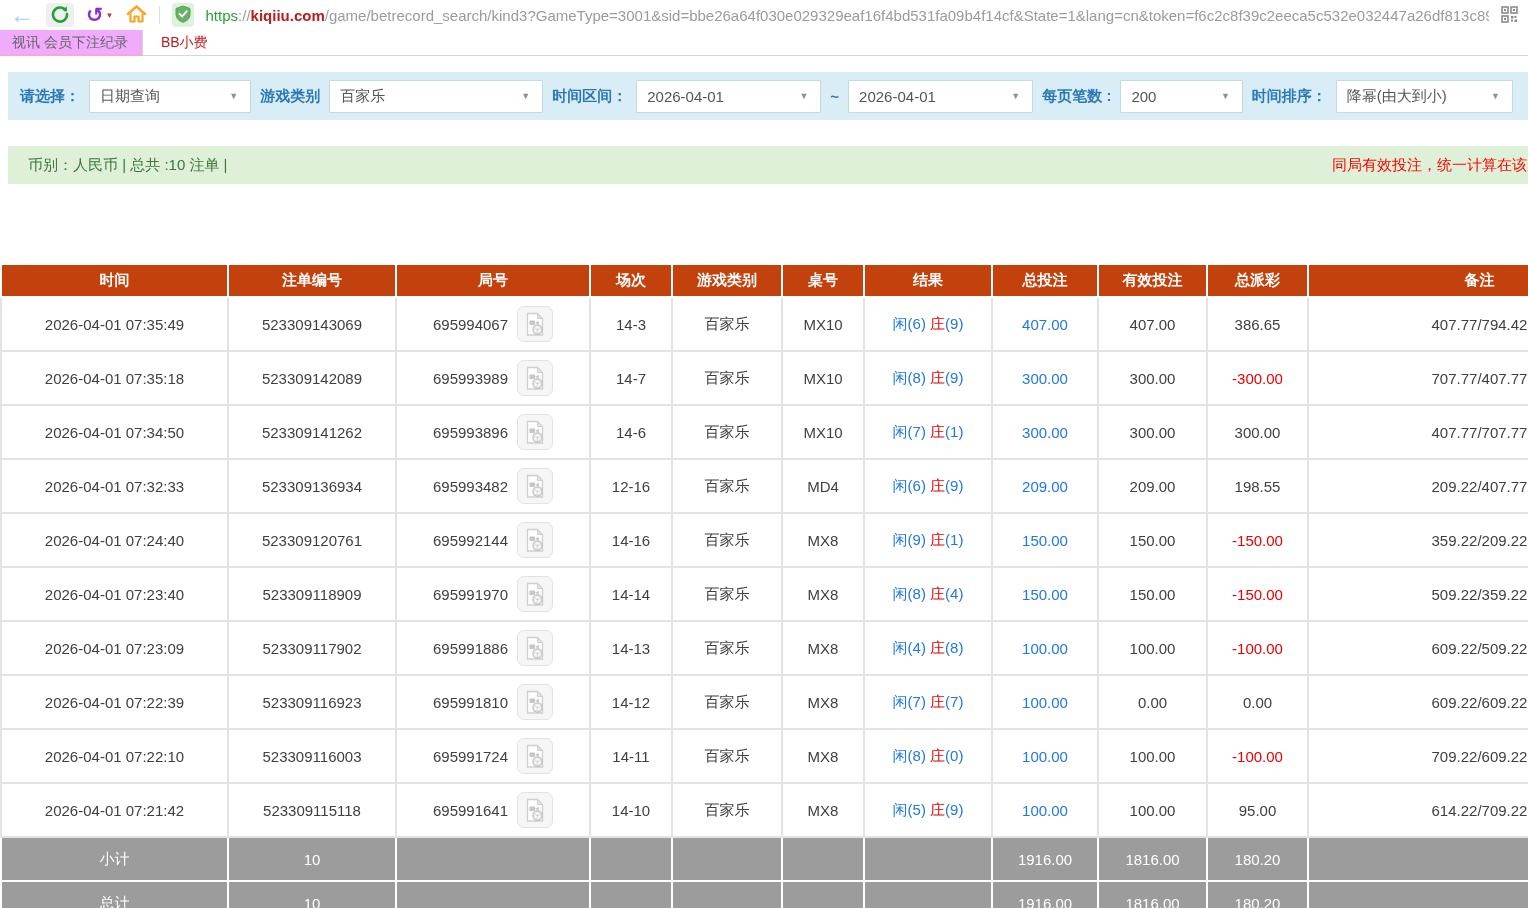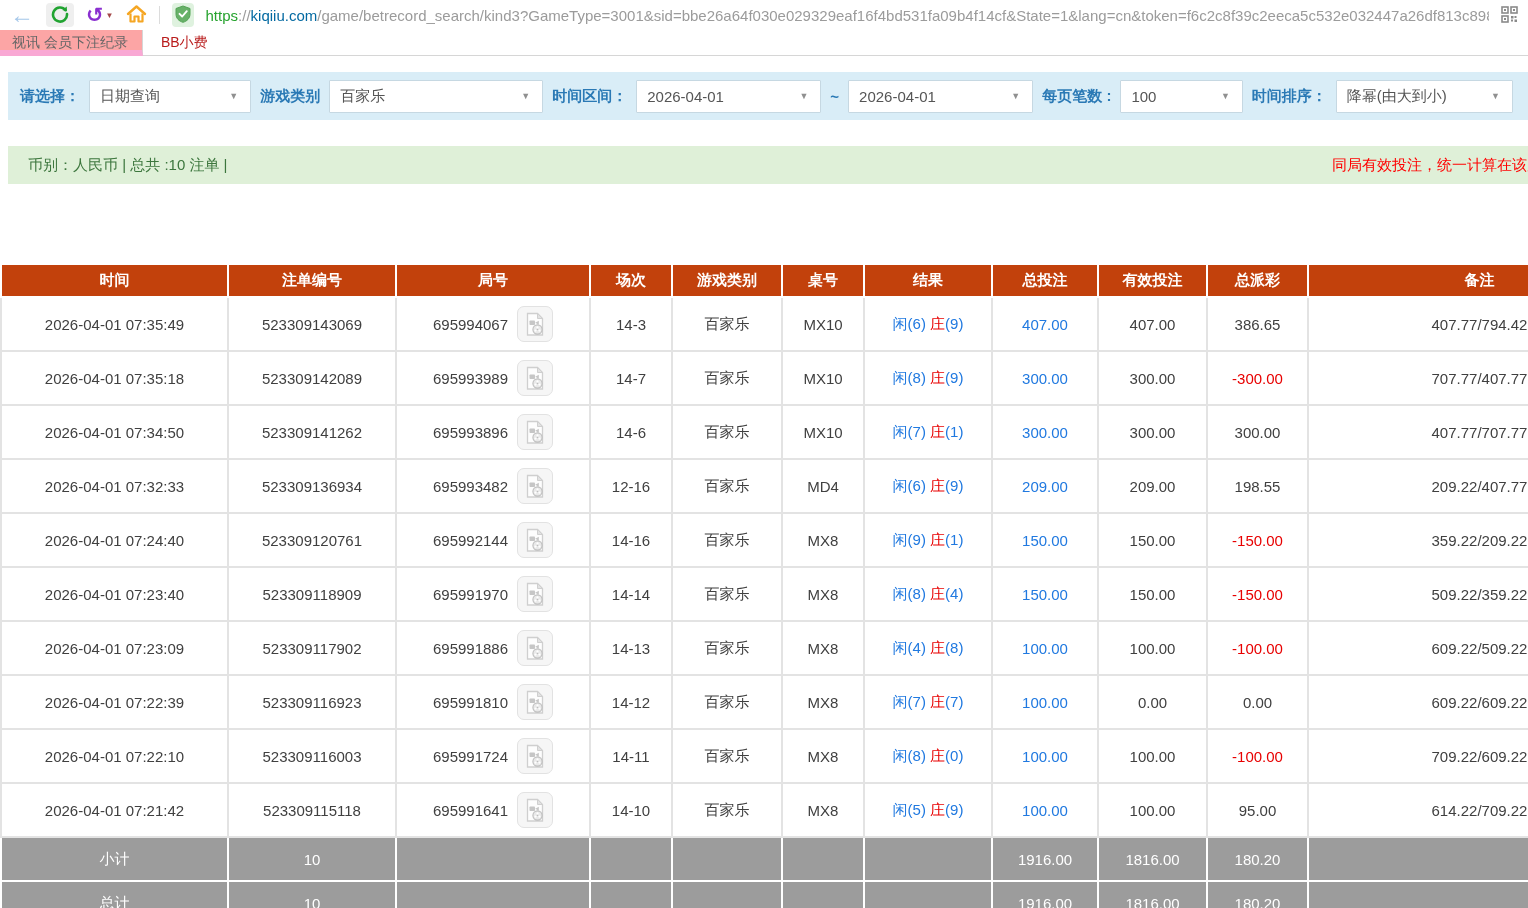--- a/index.html
+++ b/index.html
@@ -14,27 +14,27 @@
   .refresh-wrap { background:#efefef; border-radius:4px; padding:2px 5px 0 5px; cursor:pointer; }
   .undo-wrap { display:flex; align-items:flex-start; gap:2px; cursor:pointer; }
   .undo-glyph { color:#8a2fd0; font-size:21px; font-weight:bold; line-height:20px; }
   .undo-caret { color:#a34747; font-size:8px; margin-top:6px; }
   .home-wrap { cursor:pointer; padding-top:2px; }
   .tb-divider { width:1px; height:18px; background:#dcdcdc; }
   .shield-wrap { background:#dff2df; border-radius:4px; padding:2px 3px 0 3px; cursor:pointer; }
   .urlbar { flex:1; font-size:15px; color:#9b9b9b; white-space:nowrap; overflow:hidden; cursor:text; }
   .urlbar .proto { color:#27a32f; }
   .urlbar .sep { color:#9b9b9b; }
-  .urlbar .domain { color:#0369a1; font-weight:normal; }
+  .urlbar .domain { color:#b91c1c; font-weight:bold; }
   .qr-wrap { cursor:pointer; padding-top:2px; }
   
   .tabs { height:26px; display:flex; align-items:stretch; border-bottom:1px solid #d6d6d6; padding-left:0; font-size:14px; }
   .tab-active {
-    color:#666; padding:4px 14px 0 12px; background:#fca5a5;
-    border-right:1px solid #d6d6d6; margin-bottom:-1px; border-bottom:6px solid #f9a8d4; cursor:default;
+    color:#666; padding:4px 14px 0 12px; background:#f0abfc;
+    border-right:1px solid #d6d6d6; margin-bottom:-1px; border-bottom:2px solid #f9a8d4; cursor:default;
   }
   .tab-link { color:#b91c1c; padding:4px 18px 0 18px; cursor:pointer; }
   
   .filter-bar {
     width:1600px; margin:16px 0 0 8px; height:48px; background:#d9edf7;
     display:flex; align-items:center; padding:0 12px; gap:9px; font-size:15px; white-space:nowrap;
   }
   .flabel { color:#2a79b5; font-weight:bold; }
   .fselect {
     background:#fff; border:1px solid #c6d8e2; height:33px; display:flex; align-items:center;
@@ -147,21 +147,21 @@
     <span>2026-04-01</span>
     <span class="arr">▼</span>
   </span>
   <span class="tilde">~</span>
   <span class="fselect w186">
     <span>2026-04-01</span>
     <span class="arr">▼</span>
   </span>
   <span class="flabel">每页笔数 :</span>
   <span class="fselect w123">
-    <span>100</span>
+    <span>200</span>
     <span class="arr">▼</span>
   </span>
   <span class="flabel">时间排序：</span>
   <span class="fselect w178">
     <span>降幂(由大到小)</span>
     <span class="arr">▼</span>
   </span>
   <button class="search-btn">查询</button>
 </div>
 

